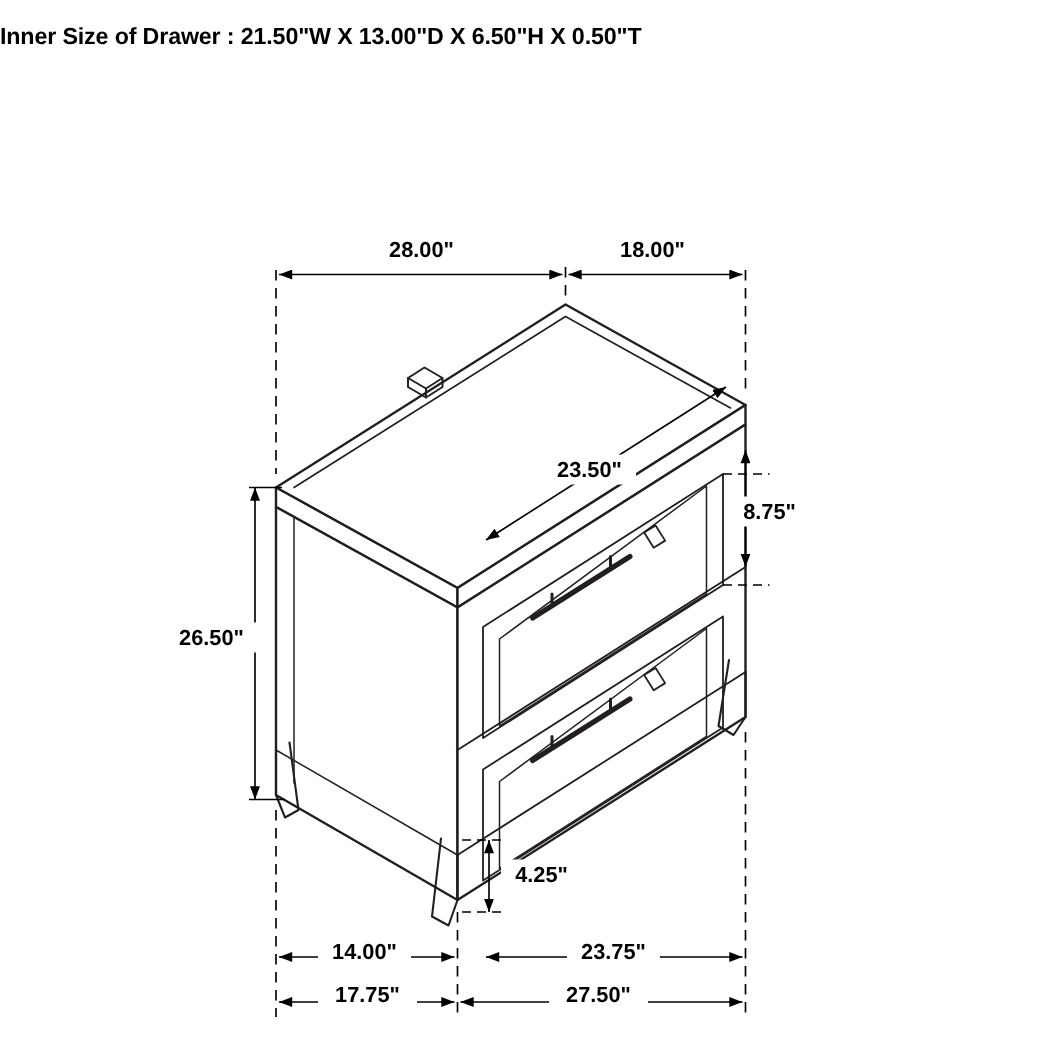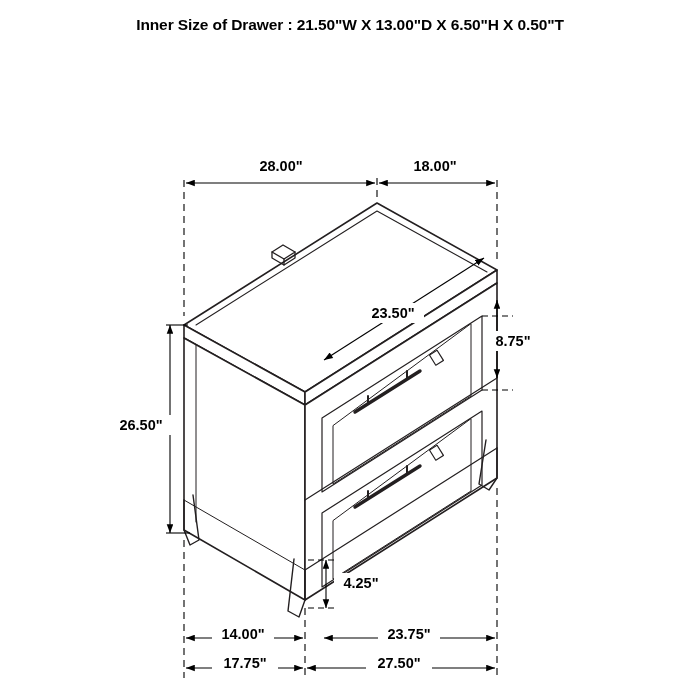--- a/index.html
+++ b/index.html
@@ -19,21 +19,20 @@
     position: absolute;
     left: 0; top: 0;
     width: 700px;
     height: 700px;
   }
   #title {
     position: absolute;
     left: 0;
     top: 16px;
     width: 700px;
-    text-align: center;
     font-size: 15.5px;
     font-weight: bold;
     letter-spacing: -0.1px;
   }
   svg.diagram {
     position: absolute;
     left: 0;
     top: 0;
     width: 700px;
     height: 700px;

